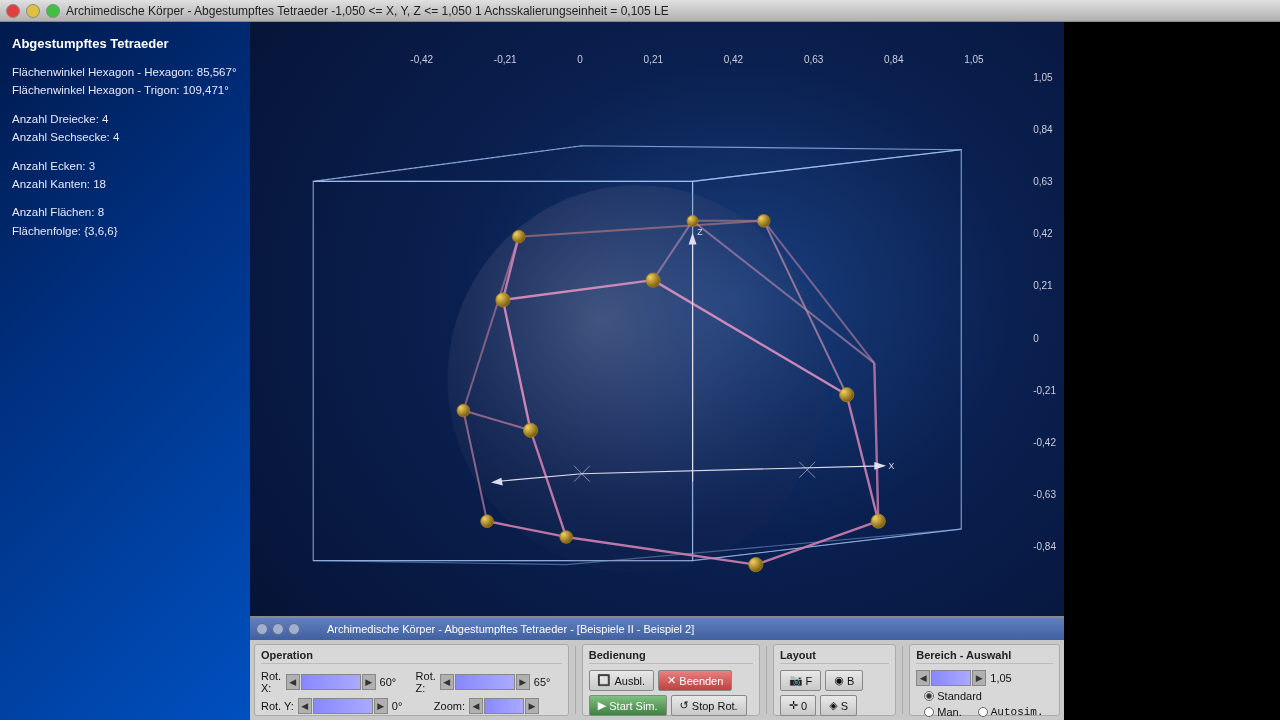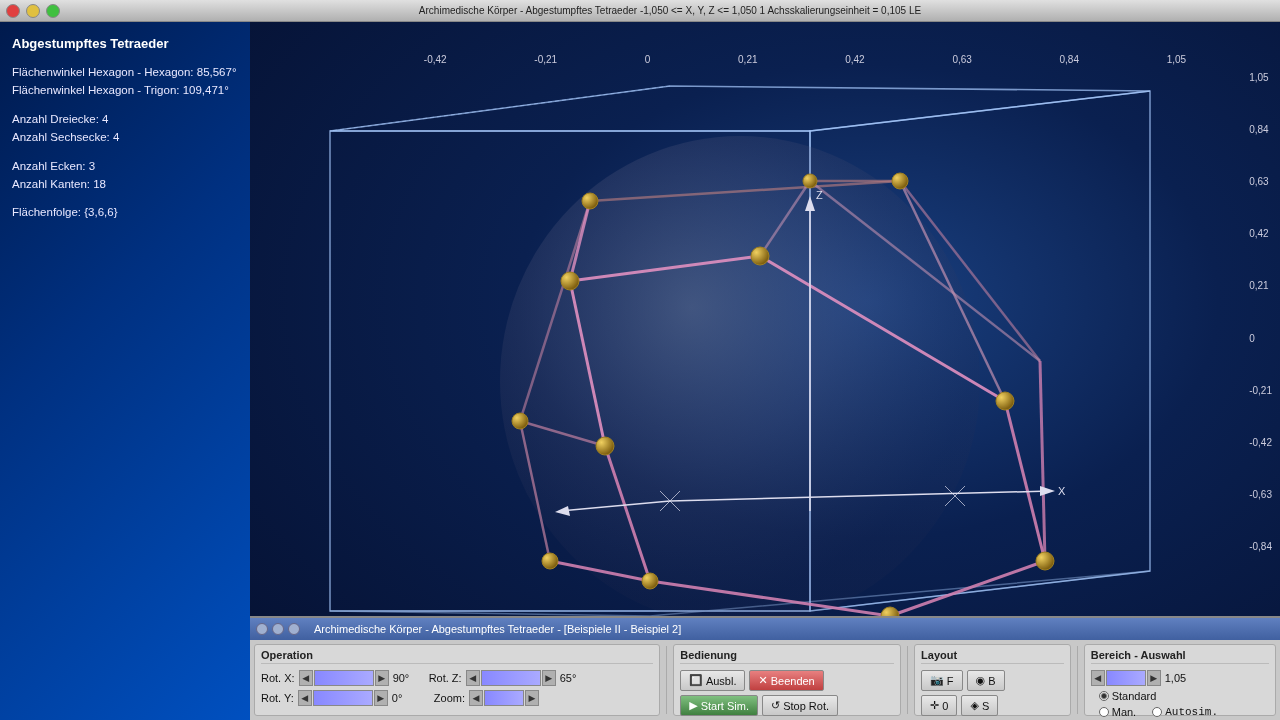--- a/index.html
+++ b/index.html
@@ -25,30 +25,30 @@
     .win-btn {
       width: 14px; height: 14px;
       border-radius: 50%;
       border: 1px solid #888;
       display: inline-block;
     }
     .win-btn.close { background: #e04040; }
     .win-btn.min { background: #e0c040; }
     .win-btn.max { background: #40c040; }
     #titlebar-text {
-      font-size: 10px;
+      font-size: 12px;
       color: #222;
       flex: 1;
-      text-align: center;
+      text-align: left;
     }
 
     
     #main {
       display: flex;
-      width: 1280px;
+      width: 1064px;
       height: 698px; 
     }
 
     
     #info-panel {
       width: 250px;
       min-width: 250px;
       background: linear-gradient(135deg, #001a4d 0%, #003080 40%, #0050c0 100%);
       padding: 14px 12px;
       color: #fff;
@@ -263,20 +263,21 @@
       <div class="line">Anzahl Dreiecke: 4</div>
       <div class="line">Anzahl Sechsecke: 4</div>
     </div>
 
     <div class="section">
       <div class="line">Anzahl Ecken: 3</div>
       <div class="line">Anzahl Kanten: 18</div>
     </div>
 
     <div class="section">
+      <div class="line">Anzahl Flächen: 8</div>
       <div class="line">Flächenfolge: {3,6,6}</div>
     </div>
   </div>
 
   <div id="viewport">
 
     <div class="x-labels">
       <span>-0,42</span>
       <span>-0,21</span>
       <span>0</span>
@@ -376,35 +377,35 @@
       <circle cx="300" cy="490" r="8" fill="url(#nodeGrad)" stroke="#a08020" stroke-width="1"></circle>
       <circle cx="560" cy="110" r="7" fill="url(#nodeGrad)" stroke="#a08020" stroke-width="1"></circle>
     </svg>
 
     <div id="control-panel">
 
       <div id="sub-titlebar">
         <span class="sub-win-btn"></span>
         <span class="sub-win-btn"></span>
         <span class="sub-win-btn"></span>
-        <span style="margin-left:10px;">Archimedische Körper - Abgestumpftes Tetraeder - [Beispiele II - Beispiel 2]</span>
+        <span style="margin-left:23px;">Archimedische Körper - Abgestumpftes Tetraeder - [Beispiele II - Beispiel 2]</span>
       </div>
 
       <div id="controls-row">
 
         <div class="ctrl-group" style="flex:2.2; min-width:280px;">
           <div class="ctrl-group-title">Operation</div>
           <div class="ctrl-row">
             <span>Rot. X:</span>
             <div class="slider-container">
               <div class="slider-arrow">◀</div>
               <div class="slider-track"></div>
               <div class="slider-arrow">▶</div>
             </div>
-            <span class="value-label">90°</span>
+            <span class="value-label">60°</span>
             <span style="margin-left:4px;">Rot. Z:</span>
             <div class="slider-container">
               <div class="slider-arrow">◀</div>
               <div class="slider-track"></div>
               <div class="slider-arrow">▶</div>
             </div>
             <span class="value-label">65°</span>
           </div>
           <div class="ctrl-row">
             <span>Rot. Y:</span>

